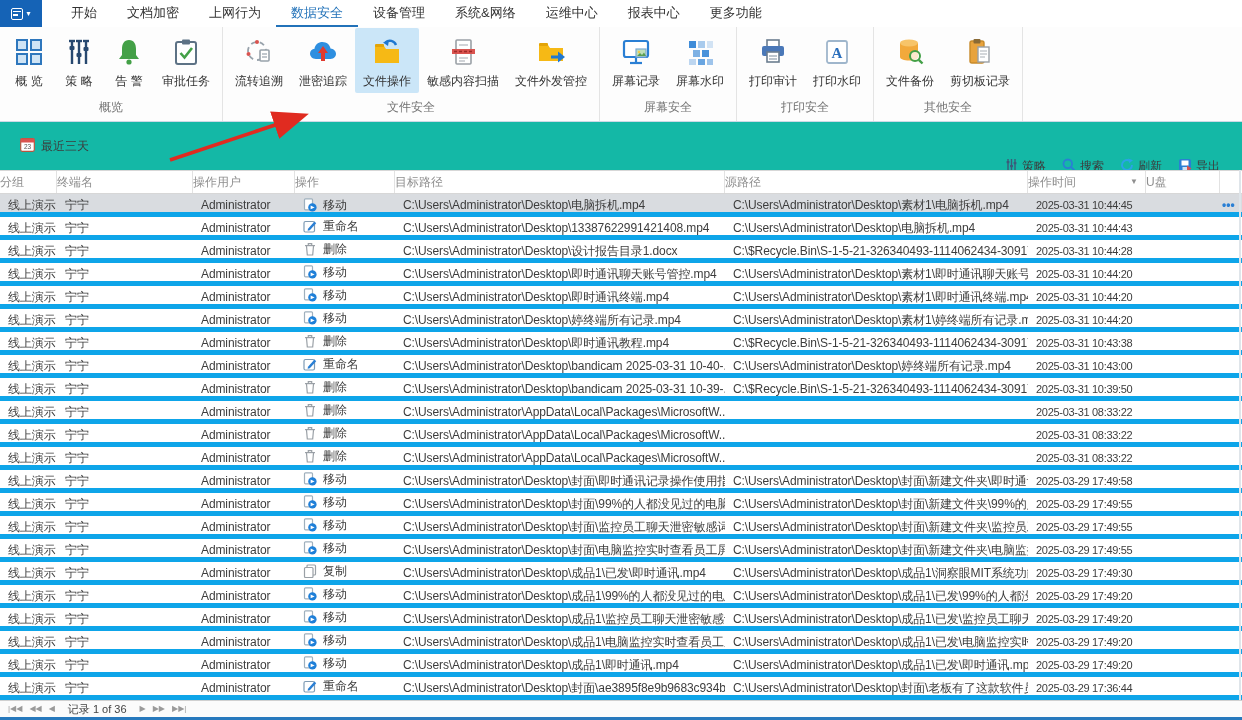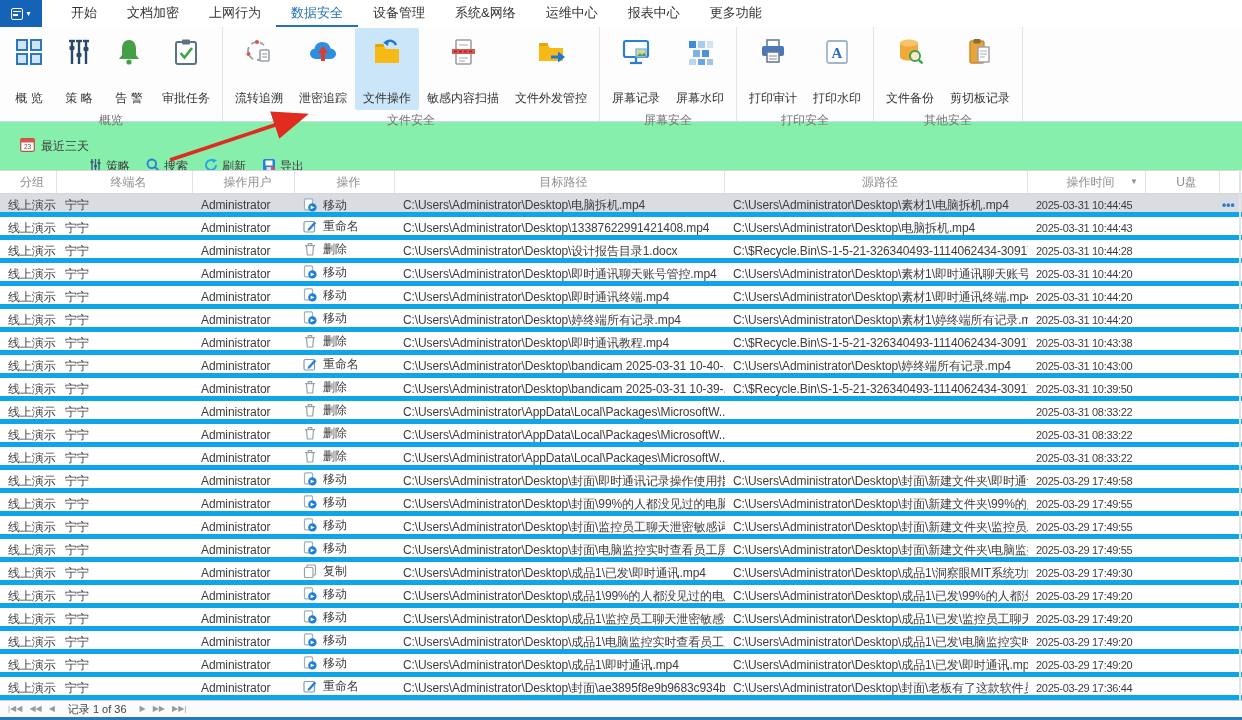--- a/index.html
+++ b/index.html
@@ -18,36 +18,36 @@
   .tab { padding:7px 15px; display:flex; align-items:center; font-size:13px; color:#333; cursor:pointer; border-bottom:2px solid transparent; }
   .tab.active { color:#2272b9; border-bottom-color:#2272b9; }
 
   
   .ribbon { height:95px; display:flex; align-items:stretch; background:#fdfdfd; border-bottom:1px solid #ccd9e6; position:relative; }
   .rgroup { display:flex; flex-direction:column; border-right:1px solid #e4e4e4; padding:0 4px; }
   .rbtns { flex:1; display:flex; align-items:flex-start; }
   .rbtn { display:flex; flex-direction:column; align-items:center; padding:7px 8px 3px; margin-top:1px; cursor:pointer; border-radius:2px; }
   .rbtn.selected { background:#cbe6f8; }
   .ricon { width:34px; height:34px; display:flex; align-items:center; justify-content:center; }
-  .rlabel { font-size:12px; color:#333; margin-top:21px; white-space:nowrap; }
+  .rlabel { font-size:12px; color:#333; margin-top:4px; white-space:nowrap; }
   .rgrouplabel { text-align:center; font-size:12px; color:#737373; padding:2px 0 5px; }
 
   
   .arrow-overlay { position:absolute; left:150px; top:76px; width:185px; height:64px; pointer-events:none; z-index:30; }
 
   
-  .filterbar { height:48px; background:#86efac; display:flex; align-items:center; padding:0 22px 0 20px; }
+  .filterbar { height:48px; background:#14b8a6; display:flex; align-items:center; justify-content:space-between; padding:0 22px 0 20px; }
   .datefilter { display:flex; align-items:center; gap:6px; font-size:12px; color:#3c3c3c; cursor:pointer; }
   .fb-actions { display:flex; align-items:center; gap:16px; }
   .fb-btn { display:flex; align-items:center; gap:4px; font-size:12px; color:#3c3c3c; cursor:pointer;margin-top:40px; }
 
   
   .table { position:relative; background:#fff; --cols:57px 136px 102px 100px 330px 303px 118px 74px 22px; }
   .thead { display:grid; grid-template-columns:var(--cols); height:24px; border-top:1px solid #d7d7d7; border-bottom:1px solid #d7d7d7; background:#fff; }
-  .th { font-size:12px; color:#8f8f8f; line-height:22px; padding-left:8px; border-right:1px solid #e2e2e2; white-space:nowrap; overflow:hidden; position:relative; cursor:pointer;text-align:center; }
+  .th { font-size:12px; color:#8f8f8f; line-height:22px; border-right:1px solid #e2e2e2; white-space:nowrap; overflow:hidden; position:relative; cursor:pointer; }
   .th:last-child { border-right:none; }
   .th .sorticon { position:absolute; right:7px; top:0; font-size:8px; color:#8f8f8f; }
   .tbody { }
   .trow { display:grid; grid-template-columns:var(--cols); height:23px; border-bottom:5px solid #0ea5e9; background:#fff; }
   .trow.sel { background:#d9dce0; }
   .tc { font-size:12px; color:#3d3d3d; line-height:22px; padding-left:8px; white-space:nowrap; overflow:hidden; letter-spacing:-0.1px; }
   .tc.op { display:flex; align-items:center; gap:6px; }
   .tc.time { font-size:11px; letter-spacing:-0.3px; }
   .tc.extra { padding-left:2px; overflow:visible; }
   .opicon { display:inline-flex; width:14px; height:14px; }

